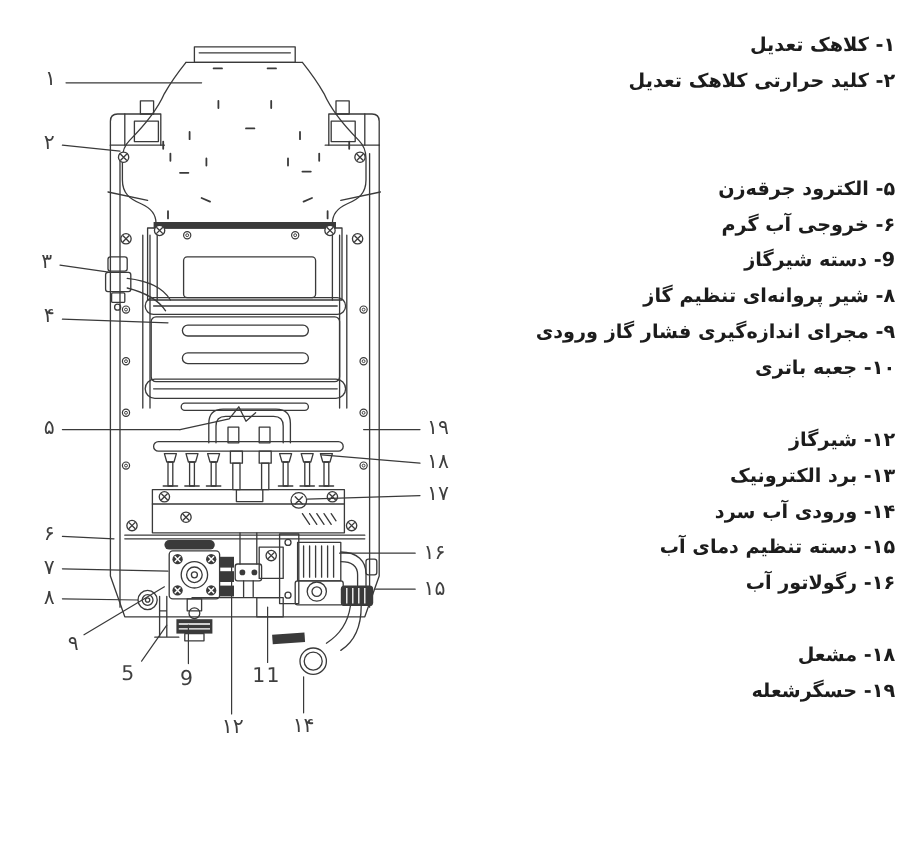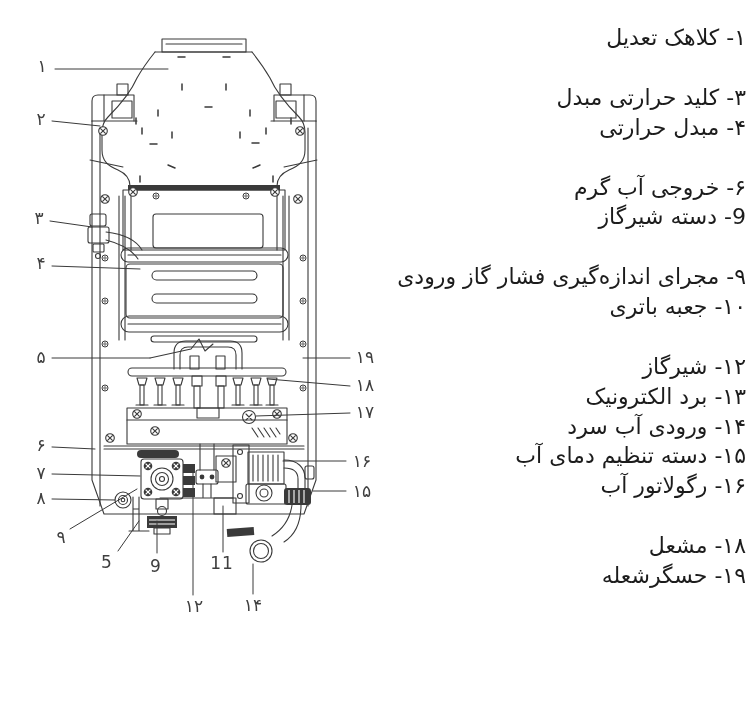--- a/index.html
+++ b/index.html
@@ -5,21 +5,21 @@
   html,body{margin:0;padding:0;background:#fff;}
   .stage{position:relative;width:755px;height:721px;background:#ffffff;overflow:hidden;
          font-family:"DejaVu Sans","Liberation Sans",sans-serif;}
   svg.diagram{position:absolute;left:0;top:0;}
   .dw{stroke:#3a3a3a;fill:none;stroke-width:1.1;stroke-linecap:round;stroke-linejoin:round;}
   .dk{fill:#3a3a3a;stroke:none;}
   .wt{stroke:#ffffff;stroke-width:1.1;fill:none;}
   .callout{position:absolute;transform:translate(-50%,-50%);direction:ltr;
            font-size:17px;font-weight:400;color:#3f3f3f;letter-spacing:1px;white-space:nowrap;}
   .part-row{position:absolute;right:9px;transform:translateY(-50%);direction:rtl;
-            font-size:22px;font-weight:400;color:#1c1c1c;white-space:nowrap;}
+            font-size:16px;font-weight:700;color:#1c1c1c;white-space:nowrap;}
 </style>
 </head>
 <body>
 
 <div class="stage">
 
   <svg class="diagram" width="755" height="721" viewBox="0 0 755 721" aria-hidden="true">
     <defs>
       <g id="scr">
           <circle r="4.3" fill="#fff" stroke="#3a3a3a" stroke-width="1.1"></circle>
@@ -256,24 +256,25 @@
   <span class="callout" style="left:194px;top:606px">۱۲</span>
   <span class="callout" style="left:222px;top:563px">11</span>
   <span class="callout" style="left:253px;top:605px">۱۴</span>
   <span class="callout" style="left:362px;top:491px">۱۵</span>
   <span class="callout" style="left:362px;top:461px">۱۶</span>
   <span class="callout" style="left:365px;top:412px">۱۷</span>
   <span class="callout" style="left:365px;top:385px">۱۸</span>
   <span class="callout" style="left:365px;top:357px">۱۹</span>
 
   <div class="part-row" style="top:37px">۱- کلاهک تعدیل</div>
-  <div class="part-row" style="top:97px">۳- کلید حرارتی مبدل</div>
-  <div class="part-row" style="top:127px">۴- مبدل حرارتی</div>
+  <div class="part-row" style="top:67px">۲- کلید حرارتی کلاهک تعدیل</div>
+  <div class="part-row" style="top:157px">۵- الکترود جرقه‌زن</div>
   <div class="part-row" style="top:187px">۶- خروجی آب گرم</div>
   <div class="part-row" style="top:216px">9- دسته شیرگاز</div>
+  <div class="part-row" style="top:246px">۸- شیر پروانه‌ای تنظیم گاز</div>
   <div class="part-row" style="top:276px">۹- مجرای اندازه‌گیری فشار گاز ورودی</div>
   <div class="part-row" style="top:306px">۱۰- جعبه باتری</div>
   <div class="part-row" style="top:366px">۱۲- شیرگاز</div>
   <div class="part-row" style="top:396px">۱۳- برد الکترونیک</div>
   <div class="part-row" style="top:426px">۱۴- ورودی آب سرد</div>
   <div class="part-row" style="top:455px">۱۵- دسته تنظیم دمای آب</div>
   <div class="part-row" style="top:485px">۱۶- رگولاتور آب</div>
   <div class="part-row" style="top:545px">۱۸- مشعل</div>
   <div class="part-row" style="top:575px">۱۹- حسگرشعله</div>
 

